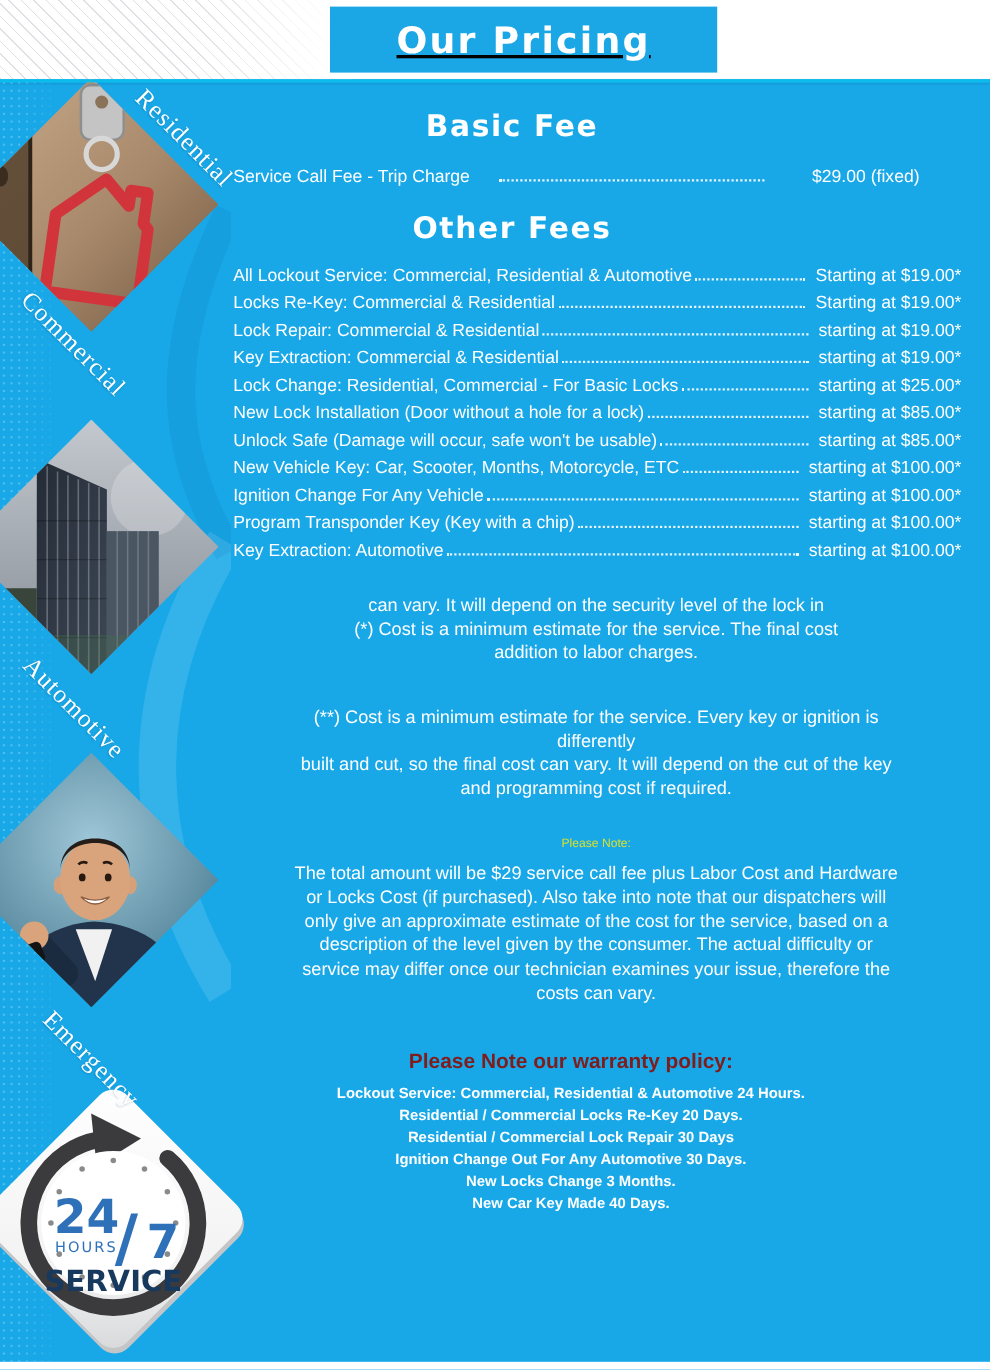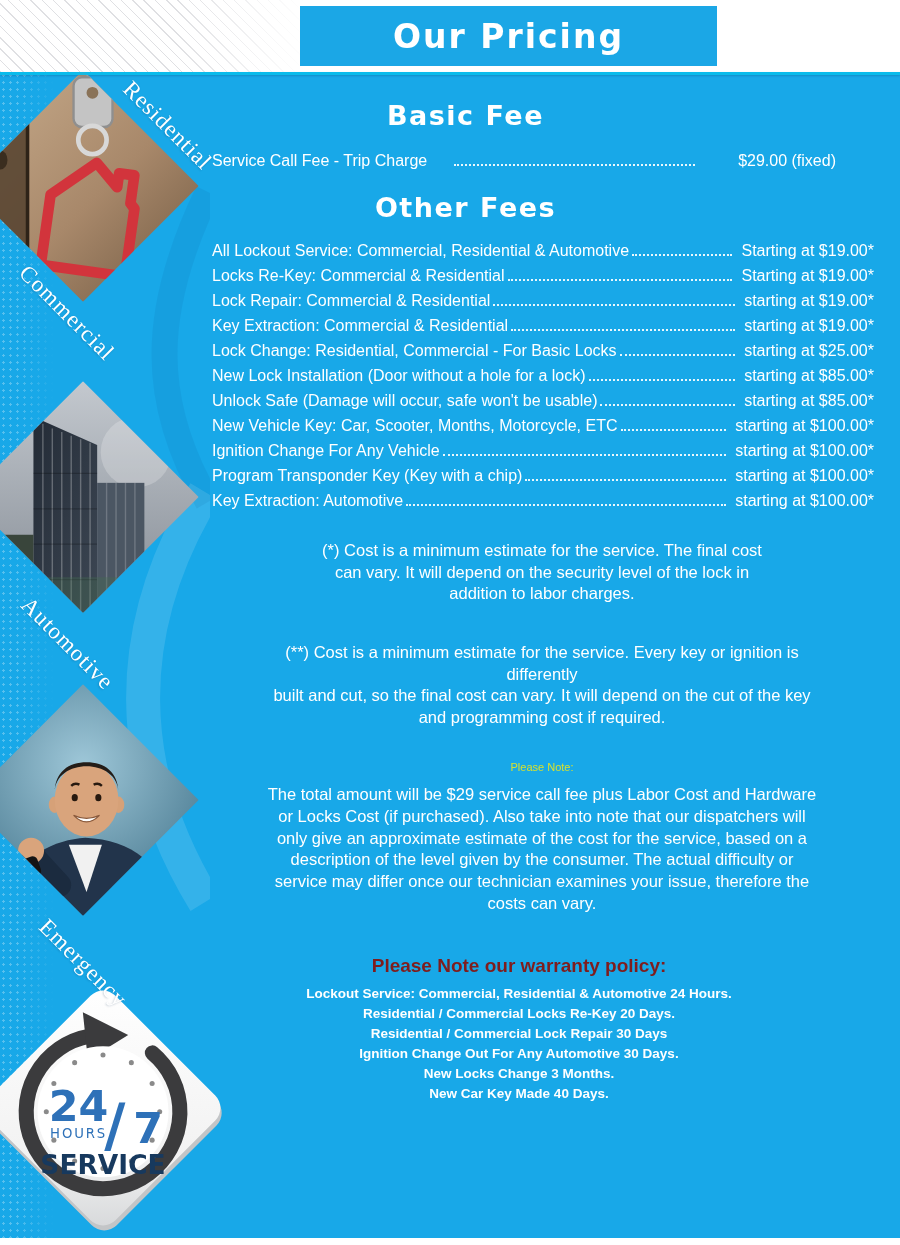--- a/index.html
+++ b/index.html
@@ -5,22 +5,22 @@
   html,body{margin:0;padding:0;background:#fff;}
   #page{position:relative;width:900px;height:1245px;overflow:hidden;
         background:#18a8e8;font-family:"Liberation Sans",sans-serif;}
   
   .top-band{position:absolute;left:0;top:0;width:900px;height:72px;background:#fff;}
   .stripes{position:absolute;left:0;top:0;width:320px;height:72px;
     background:linear-gradient(to right, rgba(255,255,255,0) 55%, #fff 95%),
     repeating-linear-gradient(45deg, rgba(150,152,162,.30) 0 1px, transparent 1px 8px);}
   .band-edge{position:absolute;left:0;top:72px;width:900px;height:3px;background:rgba(9,188,235,0.9);
     box-shadow:0 1px 2px rgba(0,60,110,.25);}
-  .title-box{position:absolute;left:300px;top:6px;width:417px;height:60px;background:#1ba7e6;
-    display:flex;align-items:center;justify-content:center;}
+  .title-box{position:absolute;left:300px;top:6px;width:352px;height:60px;background:#1ba7e6;
+    display:flex;align-items:center;justify-content:center;text-decoration:underline;}
   .title-text{color:#fff;font-family:"DejaVu Sans",sans-serif;font-weight:800;
     font-size:33px;letter-spacing:2px;}
   
   .dots{position:absolute;left:0;top:72px;width:54px;height:1166px;
     background:radial-gradient(rgba(255,255,255,.28) 1.1px, transparent 1.4px) 0 0/7px 7px;
     -webkit-mask-image:linear-gradient(to right,#000 30%,transparent);
     mask-image:linear-gradient(to right,#000 30%,transparent);}
   .swoosh{position:absolute;left:0;top:72px;}
   
   .diag-label{position:absolute;color:#fff;font-family:"Liberation Serif","DejaVu Serif",serif;
@@ -283,22 +283,22 @@
       <span class="fee-price">starting at $100.00*</span>
     </div>
     <div class="fee-row">
       <span class="fee-label">Key Extraction: Automotive </span>
       <span class="leader"></span>
       <span class="fee-price">starting at $100.00*</span>
     </div>
   </div>
 
   <div class="note" style="top:540px;">
+    <div>can vary. It will depend on the security level of the lock in</div>
     <div>(*) Cost is a minimum estimate for the service. The final cost</div>
-    <div>can vary. It will depend on the security level of the lock in</div>
     <div>addition to labor charges.</div>
   </div>
 
   <div class="note" style="top:642px;">
     <div>(**) Cost is a minimum estimate for the service. Every key or ignition is</div>
     <div>differently</div>
     <div>built and cut, so the final cost can vary. It will depend on the cut of the key</div>
     <div>and programming cost if required.</div>
   </div>
 

